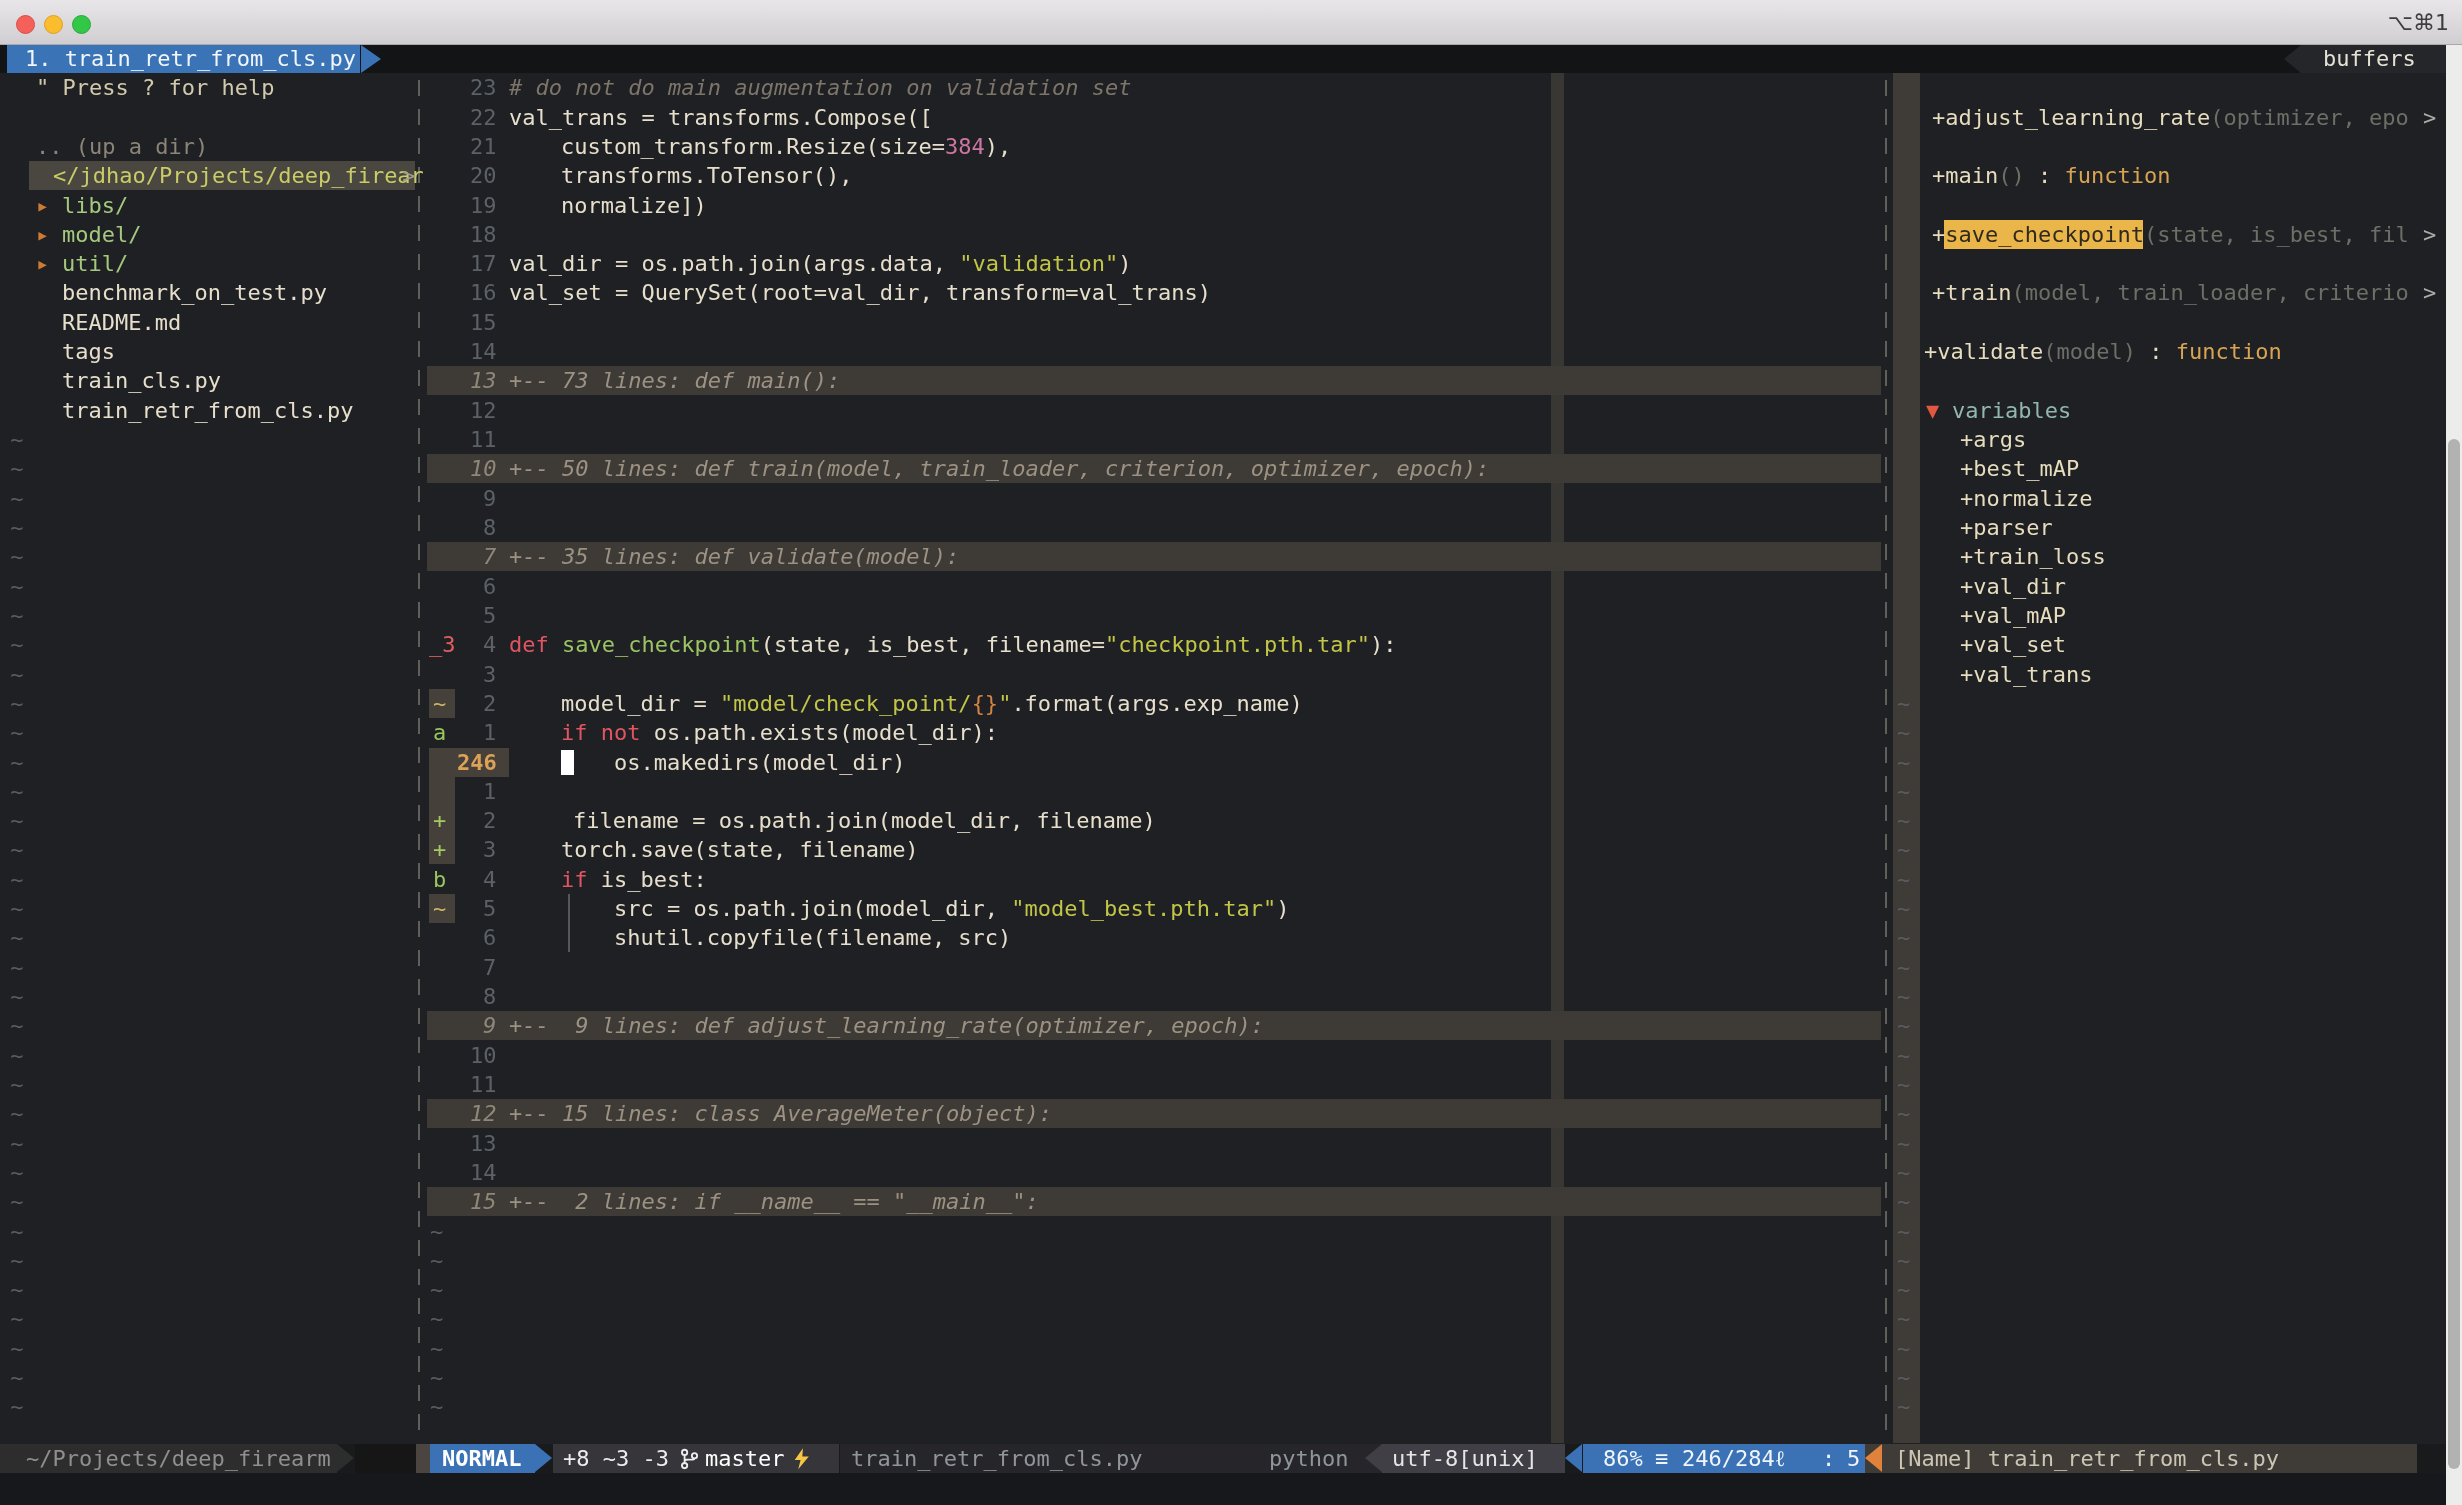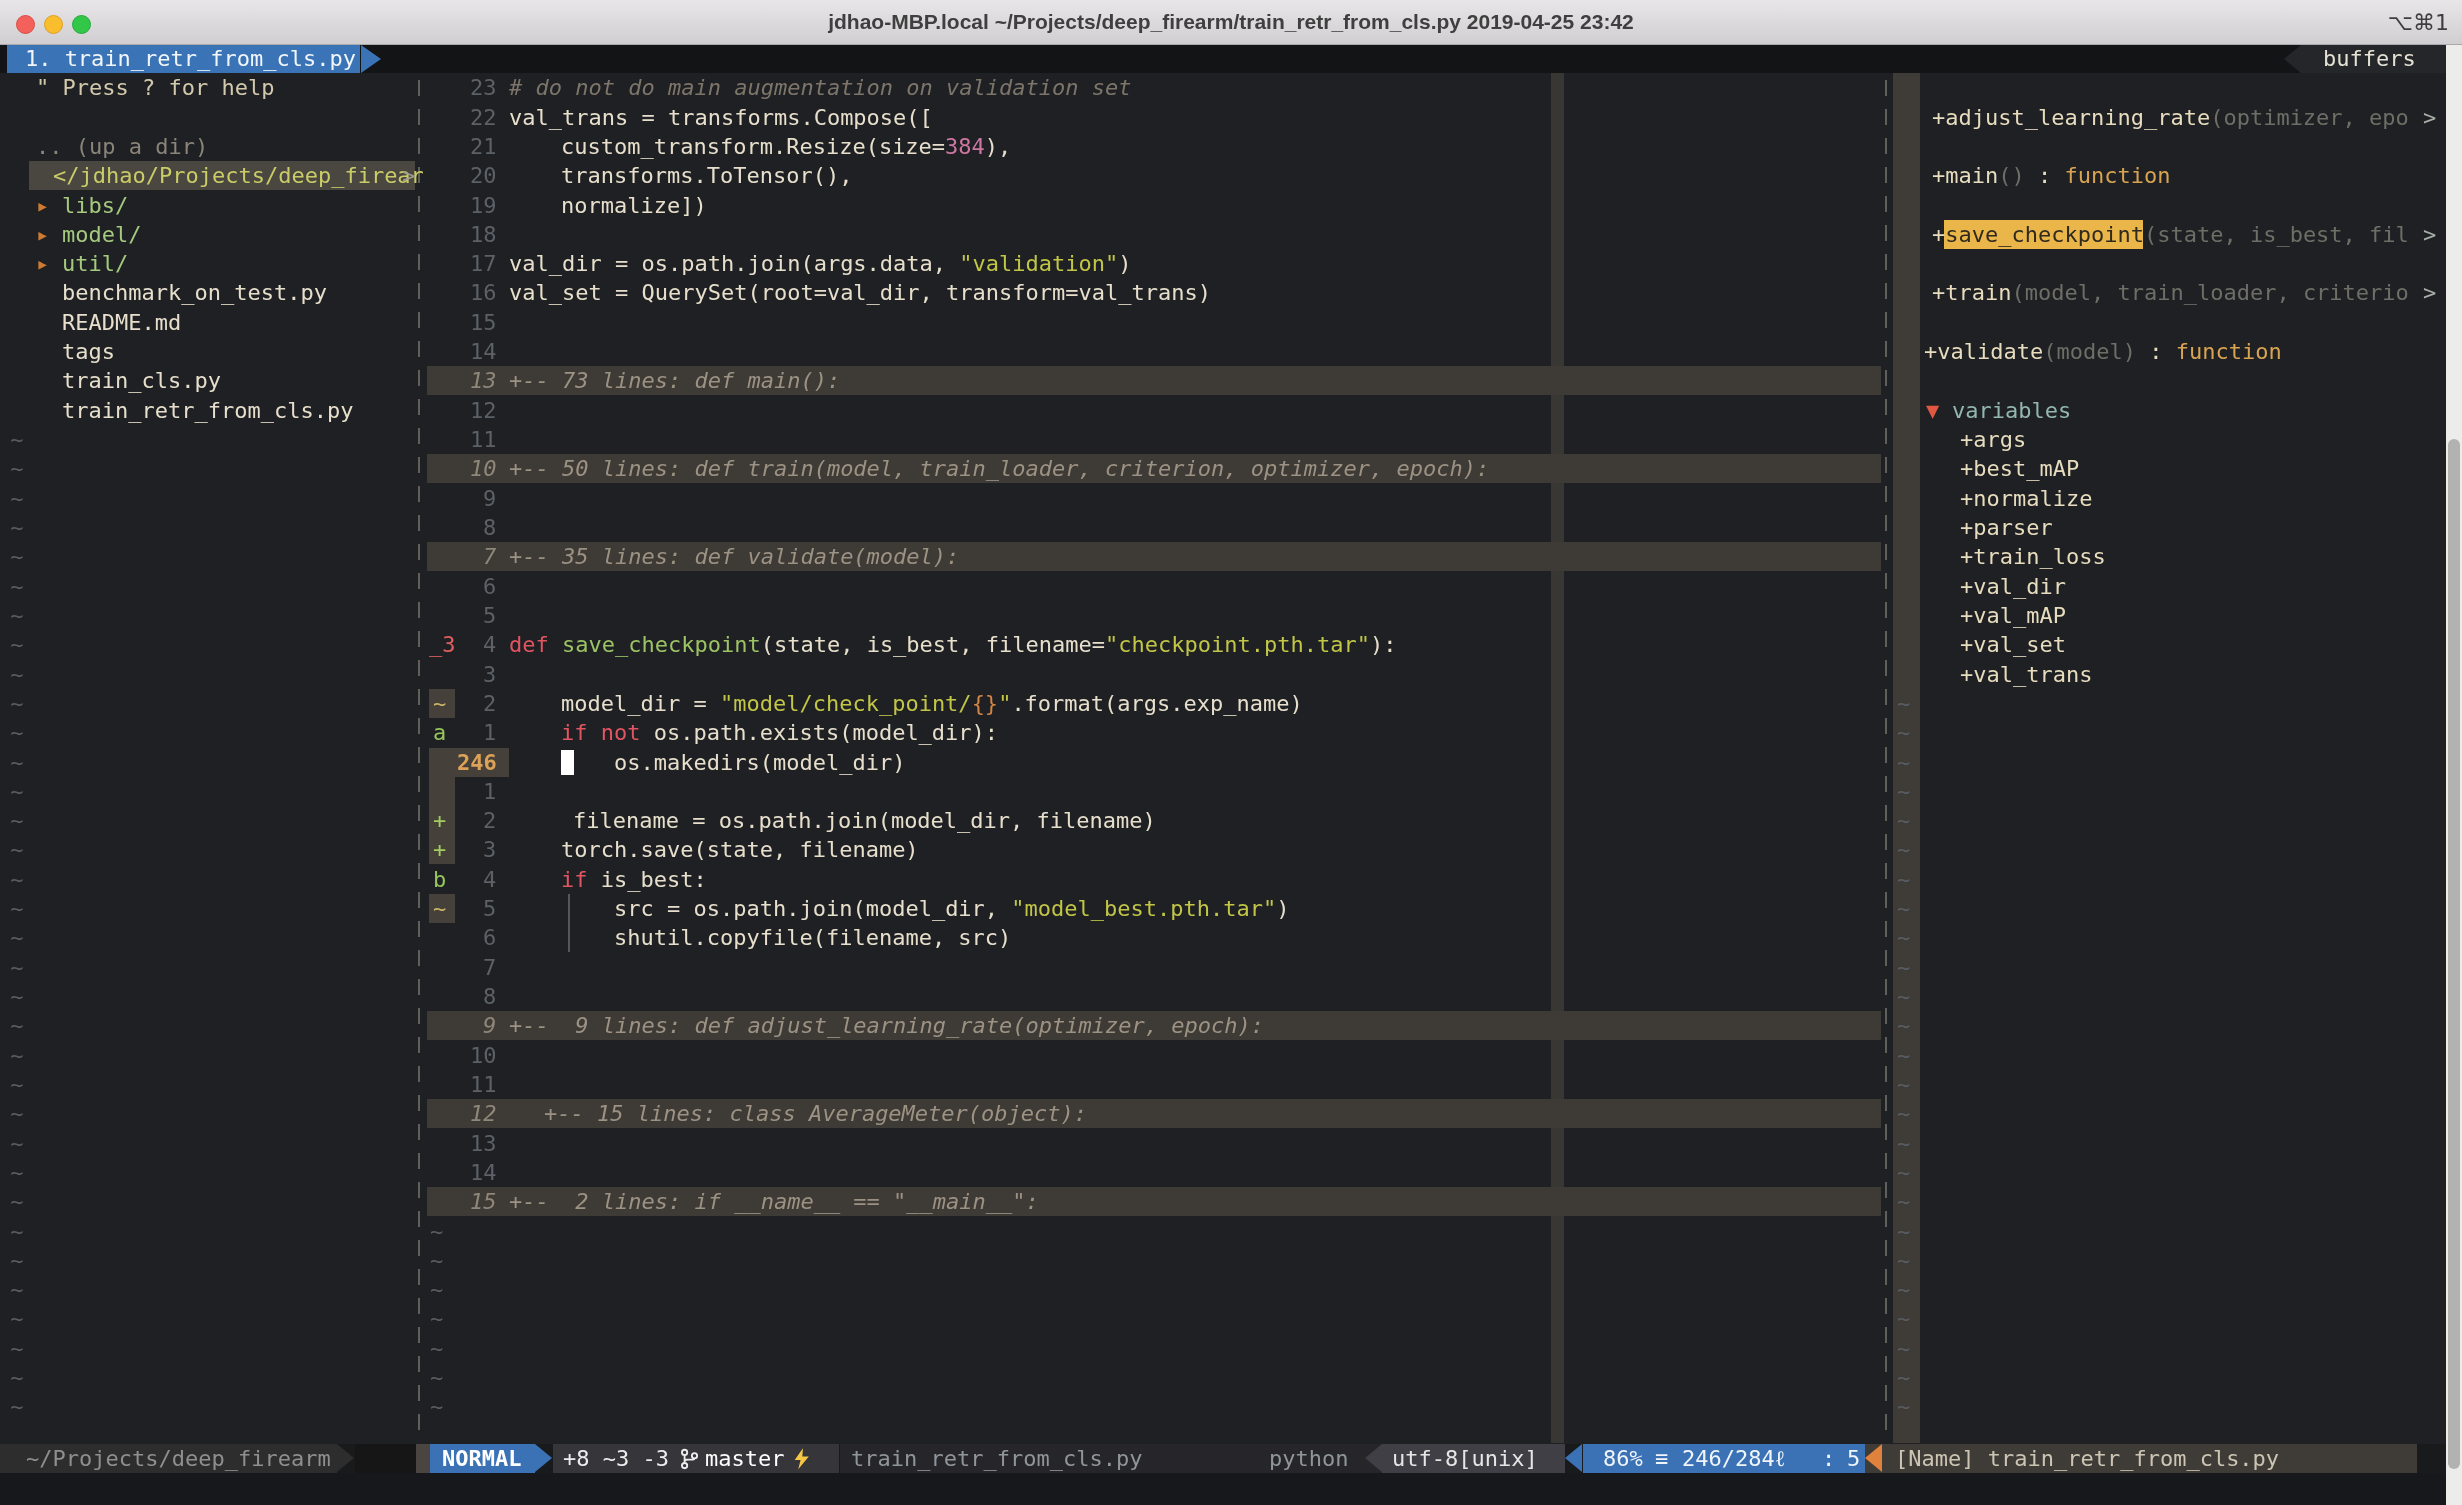--- a/index.html
+++ b/index.html
@@ -67,21 +67,20 @@
 </style>
 </head>
 <body>
 
 <div id="screen">
 
   <div id="titlebar">
     <div id="tl-close" class="tl"></div>
     <div id="tl-min" class="tl"></div>
     <div id="tl-zoom" class="tl"></div>
-    <div id="title-text">jdhao-MBP.local  ~/Projects/deep_firearm/train_retr_from_cls.py  2019-04-25 23:42</div>
     <div id="title-shortcut">⌥⌘1</div>
   </div>
 
   <div id="tabline">
     <div id="tab1">
       <span class="lbl">1. train_retr_from_cls.py</span>
     </div>
     <div id="tab1-arrow"></div>
     <div id="buffers-arrow"></div>
     <div id="buffers-zone">
@@ -215,21 +214,21 @@
       <div class="run" style="left: 614px; top: 923px;"><span class="c-txt">shutil.copyfile(filename, src)</span></div>
       <div class="run" style="left: 483px; top: 953px;"><span class="c-lnum">7</span></div>
       <div class="run" style="left: 483px; top: 982px;"><span class="c-lnum">8</span></div>
       <div class="fold-band" style="top: 1011px;"></div>
       <div class="run" style="left: 483px; top: 1011px;"><span class="c-lnumfold">9</span></div>
       <div class="run" style="left: 509px; top: 1011px;"><span class="c-fold">+--  9 lines: def adjust_learning_rate(optimizer, epoch):</span></div>
       <div class="run" style="left: 470px; top: 1041px;"><span class="c-lnum">10</span></div>
       <div class="run" style="left: 470px; top: 1070px;"><span class="c-lnum">11</span></div>
       <div class="fold-band" style="top: 1099px;"></div>
       <div class="run" style="left: 470px; top: 1099px;"><span class="c-lnumfold">12</span></div>
-      <div class="run" style="left: 509px; top: 1099px; margin-left: 35px;"><span class="c-fold">+-- 15 lines: class AverageMeter(object):</span></div>
+      <div class="run" style="left: 509px; top: 1099px;"><span class="c-fold">+-- 15 lines: class AverageMeter(object):</span></div>
       <div class="run" style="left: 470px; top: 1129px;"><span class="c-lnum">13</span></div>
       <div class="run" style="left: 470px; top: 1158px;"><span class="c-lnum">14</span></div>
       <div class="fold-band" style="top: 1187px;"></div>
       <div class="run" style="left: 470px; top: 1187px;"><span class="c-lnumfold">15</span></div>
       <div class="run" style="left: 509px; top: 1187px;"><span class="c-fold">+--  2 lines: if __name__ == "__main__":</span></div>
       <div class="run" style="left: 430px; top: 1217px;"><span class="c-tilde">~</span></div>
       <div class="run" style="left: 430px; top: 1246px;"><span class="c-tilde">~</span></div>
       <div class="run" style="left: 430px; top: 1275px;"><span class="c-tilde">~</span></div>
       <div class="run" style="left: 430px; top: 1304px;"><span class="c-tilde">~</span></div>
       <div class="run" style="left: 430px; top: 1334px;"><span class="c-tilde">~</span></div>

